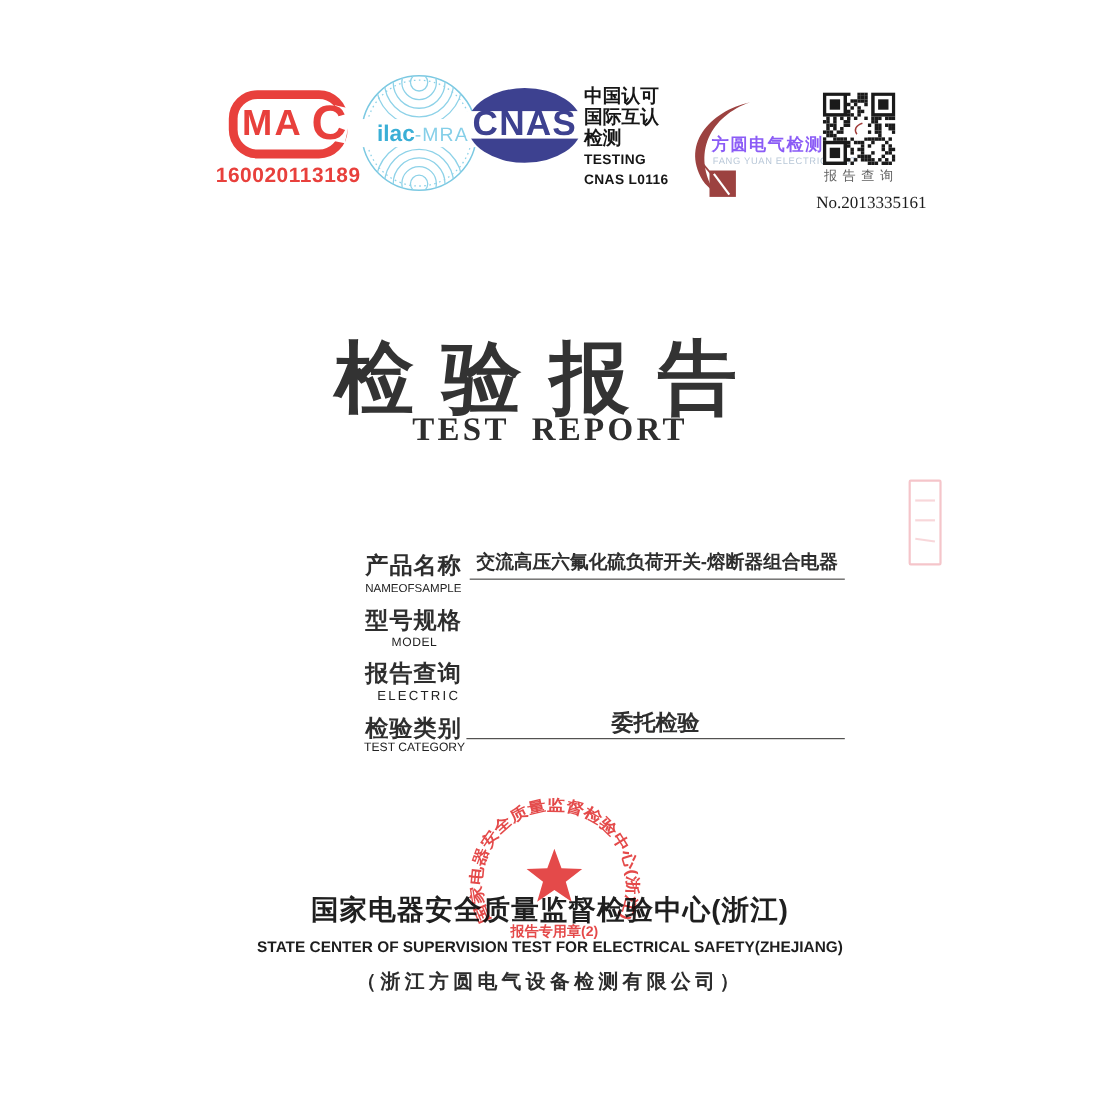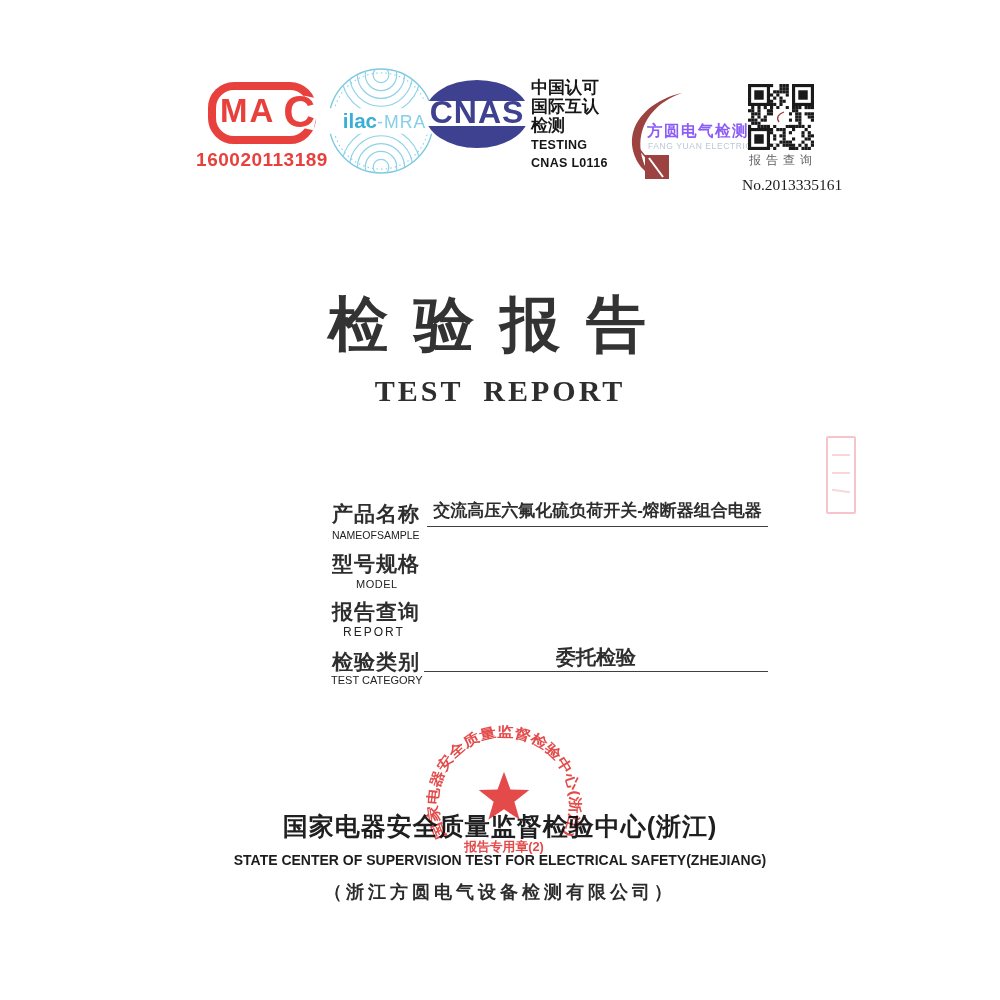--- a/index.html
+++ b/index.html
@@ -31,23 +31,23 @@
   .fy-en{position:absolute;left:43px;top:56px;font-size:8.5px;color:#b9c8d8;
          letter-spacing:.6px;white-space:nowrap;}
 
   .qr{position:absolute;left:748px;top:84px;width:66px;height:66px;}
   .qr-caption{position:absolute;left:738px;top:152px;width:90px;text-align:center;
               font-size:12px;letter-spacing:5px;color:#5f5f5f;}
   .report-no{position:absolute;left:742px;top:176px;font-size:15.5px;color:#1c1c1c;
              font-family:"Liberation Serif","DejaVu Serif",serif;}
 
   
-  .title-zh{position:absolute;top:285px;width:100%;text-align:center;
+  .title-zh{position:absolute;top:296px;width:100%;text-align:center;
             font-family:"Liberation Serif","DejaVu Serif",serif;
-            font-size:60px;font-weight:bold;letter-spacing:26px;color:#333;}
+            font-size:72px;font-weight:bold;letter-spacing:26px;color:#333;}
   .title-en{position:absolute;top:374px;width:100%;text-align:center;
             font-family:"Liberation Serif","DejaVu Serif",serif;
             font-size:30px;font-weight:bold;letter-spacing:3px;word-spacing:10px;color:#2e2e2e;}
 
   
   .flabel{position:absolute;left:332px;font-size:21px;font-weight:600;letter-spacing:1px;color:#2e2e2e;white-space:nowrap;}
   .fsub{position:absolute;font-size:10.5px;color:#222;white-space:nowrap;}
   .fvalue{position:absolute;left:424px;width:344px;text-align:center;
           border-bottom:1.5px solid #41403f;font-weight:600;color:#2e2e2e;white-space:nowrap;}
   .v1{top:499px;height:27px;left:427px;width:341px;font-size:17px;}
@@ -291,21 +291,21 @@
   <div class="title-en">TEST REPORT</div>
 
   <span class="flabel" style="top:500px">产品名称</span>
   <span class="fvalue v1">交流高压六氟化硫负荷开关-熔断器组合电器</span>
   <span class="fsub" style="left:332px;top:529px">NAMEOFSAMPLE</span>
 
   <span class="flabel" style="top:550px">型号规格</span>
   <span class="fsub" style="left:356px;top:578px;font-size:11px;letter-spacing:.5px">MODEL</span>
 
   <span class="flabel" style="top:598px">报告查询</span>
-  <span class="fsub" style="left:343px;top:625px;font-size:12px;letter-spacing:2px">REPORT</span>
+  <span class="fsub" style="left:343px;top:625px;font-size:12px;letter-spacing:2px">ELECTRIC</span>
 
   <span class="flabel" style="top:648px">检验类别</span>
   <span class="fvalue v4">委托检验</span>
   <span class="fsub" style="left:331px;top:674px;font-size:11px">TEST CATEGORY</span>
 
   <div class="f-zh">国家电器安全质量监督检验中心(浙江)</div>
   <div class="f-en">STATE CENTER OF SUPERVISION TEST FOR ELECTRICAL SAFETY(ZHEJIANG)</div>
   <div class="f-co">（浙江方圆电气设备检测有限公司）</div>
 
   <svg class="seal" viewBox="0 0 200 200">

